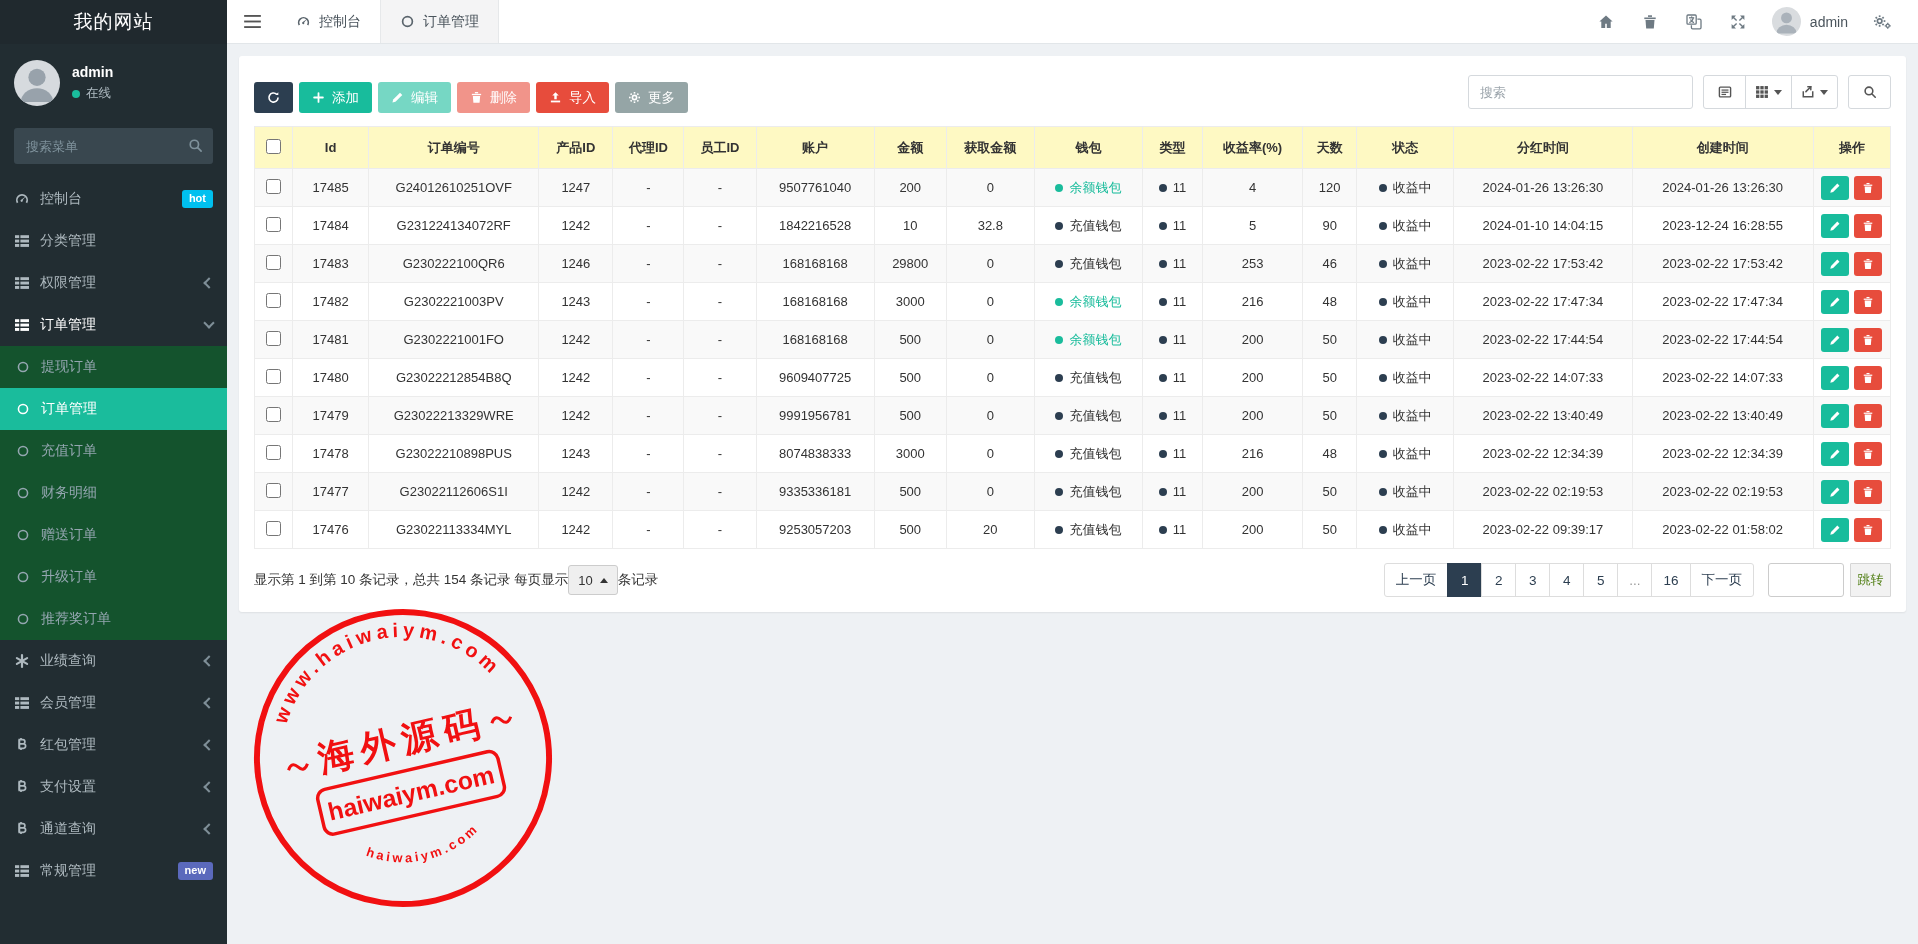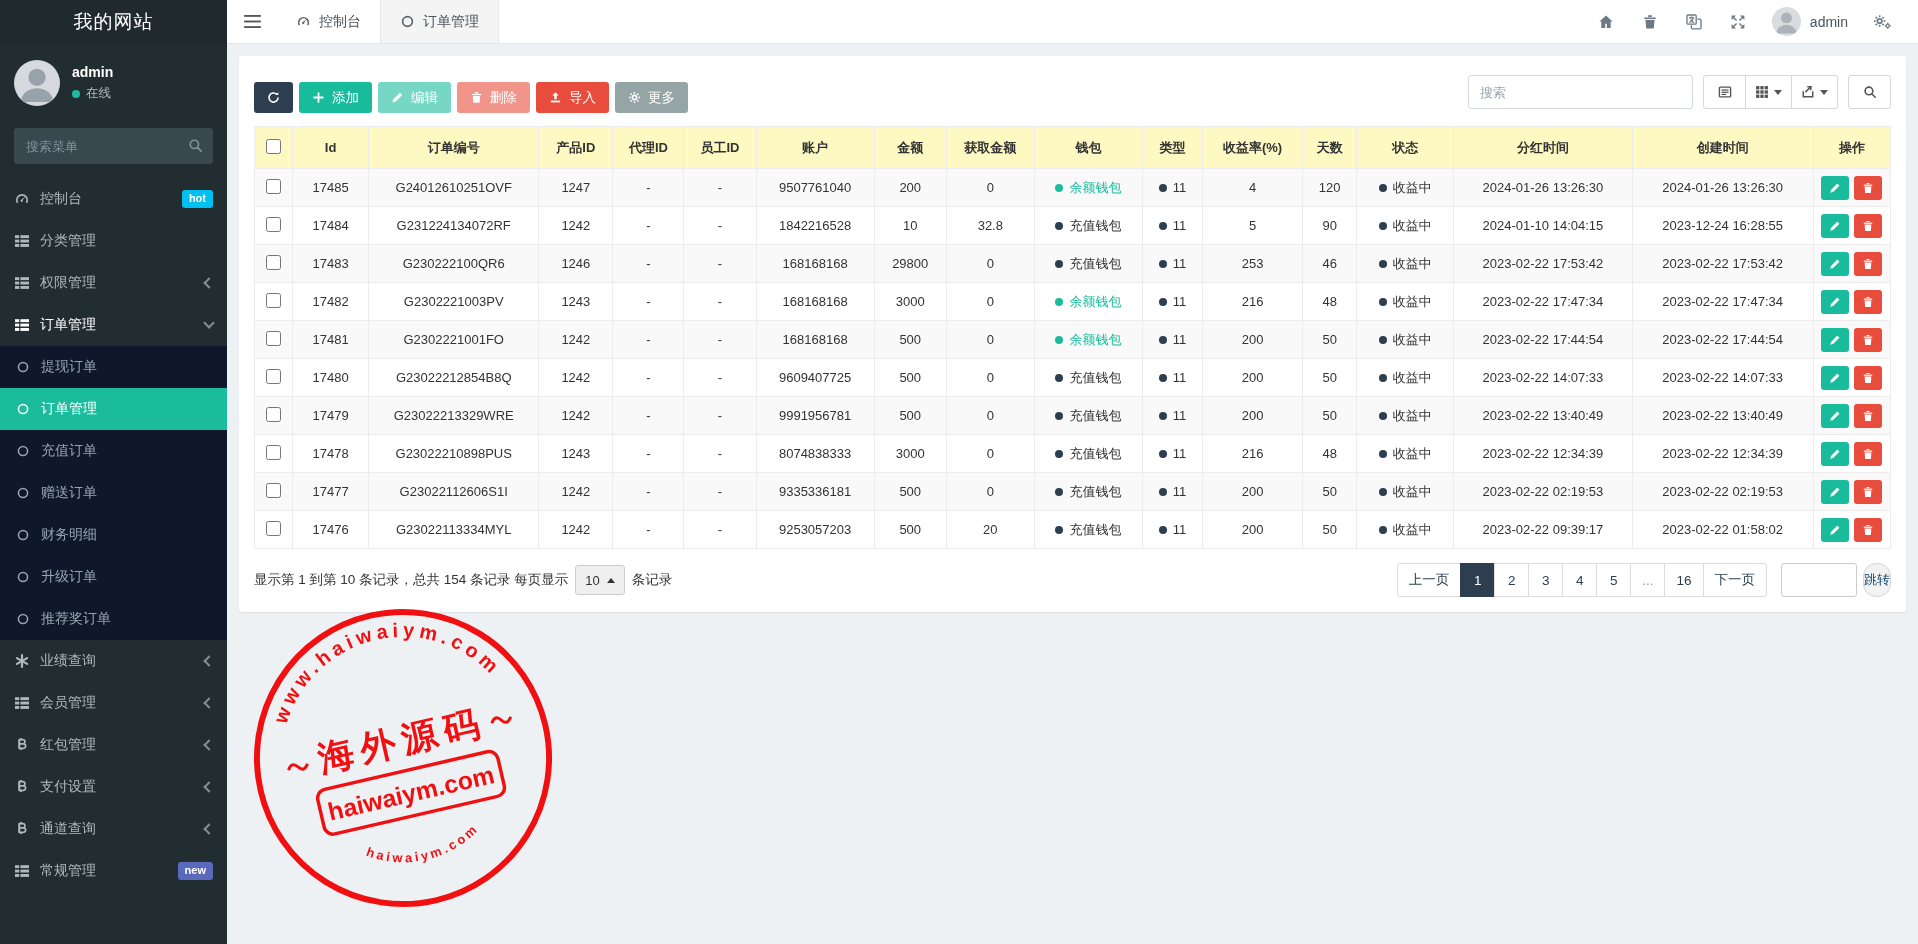--- a/index.html
+++ b/index.html
@@ -24,21 +24,21 @@
   .menu-search .s-ic { position:absolute; right:10px; top:10px; width:15px; height:15px; color:#7f929c; cursor:pointer; }
   .menu { flex:1; overflow:hidden; }
   .m-item { height:42px; display:flex; align-items:center; padding:0 14px; gap:10px; font-size:14px; color:#aeb9bf; cursor:pointer; }
   .m-item .m-ic { width:16px; height:16px; flex-shrink:0; }
   .m-item .m-label { flex:1; white-space:nowrap; }
   .m-item.open { color:#fff; }
   .badge { font-size:11px; font-weight:bold; color:#fff; padding:2px 7px; border-radius:3px; line-height:1.2; }
   .chev { width:8px; height:8px; border-left:2px solid #7f8f98; border-bottom:2px solid #7f8f98; display:inline-block; flex-shrink:0; }
   .chev.left { transform:rotate(45deg); }
   .chev.down { transform:rotate(-45deg); margin-top:-4px; }
-  .submenu { background:#0f172a;text-align:center; }
+  .submenu { background:#14532d;text-align:center; }
   .sm-item { height:42px; display:flex; align-items:center; padding:0 14px 0 16px; gap:11px; font-size:14px; color:#94a6b0; cursor:pointer; }
   .sm-item .m-ic { width:14px; height:14px; }
   .sm-item.active { background:#1abc9c; color:#fff; }
 
   
   .main { flex:1; display:flex; flex-direction:column; min-width:0; }
   .navbar { height:44px; background:#fff; border-bottom:1px solid #e2e6e9; display:flex; align-items:stretch; flex-shrink:0; }
   .burger { width:50px; display:flex; align-items:center; justify-content:center; color:#555; cursor:pointer; }
   .burger .icon { width:17px; height:13px; }
   .nav-tabs { display:flex; align-items:stretch; }
@@ -88,31 +88,31 @@
   .cellflex { display:flex; align-items:center; justify-content:center; gap:6px; }
   .ops { display:flex; align-items:center; justify-content:center; gap:5px; }
   .op-btn { width:28px; height:24px; border:none; border-radius:3px; color:#fff; display:flex; align-items:center; justify-content:center; cursor:pointer; }
   .op-btn .icon { width:12px; height:12px; }
   .op-edit { background:#18bc9c; }
   .op-del { background:#e74c3c; }
   input[type=checkbox] { width:15px; height:15px; cursor:pointer; }
 
   
   .tfoot { display:flex; align-items:center; justify-content:space-between; margin-top:14px; }
-  .summary { font-size:13.5px; color:#333; display:flex; align-items:center; gap:7px; }
+  .summary { font-size:13.5px; color:#333; display:flex; align-items:center; }
   .pp-btn { height:30px; background:#efefef; border:1px solid #ccc; border-radius:3px; display:flex; align-items:center; gap:7px; padding:0 9px; font-size:13px; color:#333; cursor:pointer; font-family:inherit; }
   .pager { display:flex; align-items:center; }
   .pagination { display:flex; }
   .page-it { min-width:35px; height:34px; padding:0 11px; background:#fff; border:1px solid #ddd; display:flex; align-items:center; justify-content:center; font-size:13.5px; color:#2c3e50; cursor:pointer; margin-left:-1px; }
   .page-it:first-child { margin-left:0; border-radius:3px 0 0 3px; }
   .page-it:last-child { border-radius:0 3px 3px 0; }
   .page-it.active { background:#2c3e50; border-color:#2c3e50; color:#fff; }
   .page-it.ellipsis { color:#999; cursor:default; }
   .jump-input { width:76px; height:34px; border:1px solid #ccc; border-radius:3px; margin-left:14px; padding:0 8px; font-size:13px; outline:none; font-family:inherit; }
-  .jump-btn { height:34px; width:28px; margin-left:6px; background:#f2f2f2; border:1px solid #d5d5d5; border-radius:13px; font-size:13px; color:#0c4a6e; cursor:pointer; font-family:inherit; }
+  .jump-btn { height:34px; width:41px; margin-left:6px; background:#f2f2f2; border:1px solid #d5d5d5; border-radius:1px; font-size:13px; color:#4d7c0f; cursor:pointer; font-family:inherit; }
 
   
   .stamp { position:absolute; left:22px; top:560px; width:308px; height:308px; transform:rotate(-13deg); opacity:.93; pointer-events:none; }
   .stamp svg { width:100%; height:100%; }
   .stamp-ring { fill:none; stroke:#f20000; stroke-width:6; }
   .stamp-arc-top { font-size:20px; font-weight:bold; letter-spacing:4.5px; fill:#f20000; }
   .stamp-title { font-size:36px; font-weight:bold; letter-spacing:7px; fill:#f20000; text-anchor:middle; }
   .stamp-sub { font-size:25px; font-weight:bold; fill:#f20000; text-anchor:middle; }
   .stamp-arc-bot { font-size:13px; font-weight:bold; letter-spacing:3px; fill:#f20000; }
   .stamp-box { fill:none; stroke:#f20000; stroke-width:3.5; }
@@ -231,29 +231,29 @@
             </svg>
           </span>
           <span>充值订单</span>
         </div>
         <div class="sm-item">
           <span class="icon m-ic">
             <svg viewBox="0 0 16 16">
               <circle cx="8" cy="8" r="5.2" fill="none" stroke="currentColor" stroke-width="1.8"></circle>
             </svg>
           </span>
-          <span>赠送订单</span>
+          <span>财务明细</span>
         </div>
         <div class="sm-item">
           <span class="icon m-ic">
             <svg viewBox="0 0 16 16">
               <circle cx="8" cy="8" r="5.2" fill="none" stroke="currentColor" stroke-width="1.8"></circle>
             </svg>
           </span>
-          <span>财务明细</span>
+          <span>赠送订单</span>
         </div>
         <div class="sm-item">
           <span class="icon m-ic">
             <svg viewBox="0 0 16 16">
               <circle cx="8" cy="8" r="5.2" fill="none" stroke="currentColor" stroke-width="1.8"></circle>
             </svg>
           </span>
           <span>升级订单</span>
         </div>
         <div class="sm-item">

